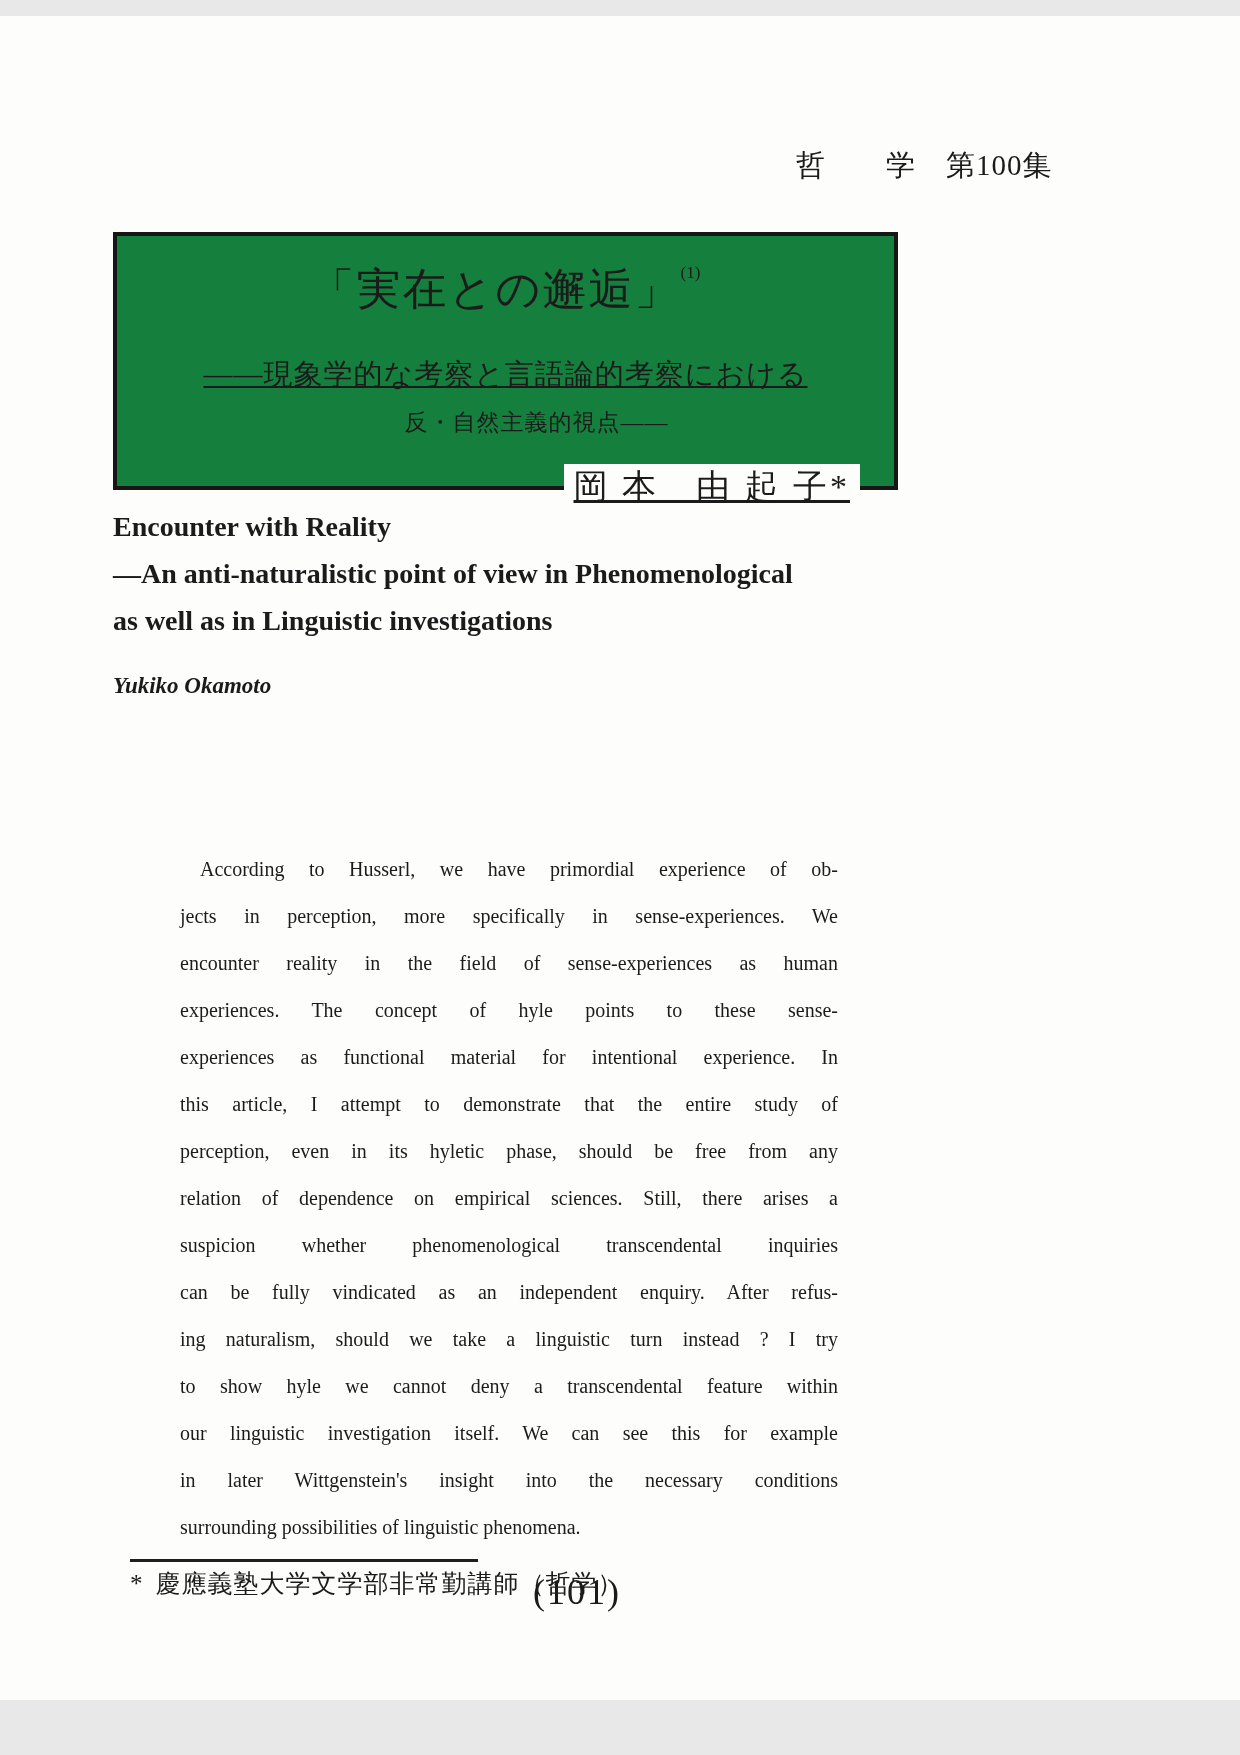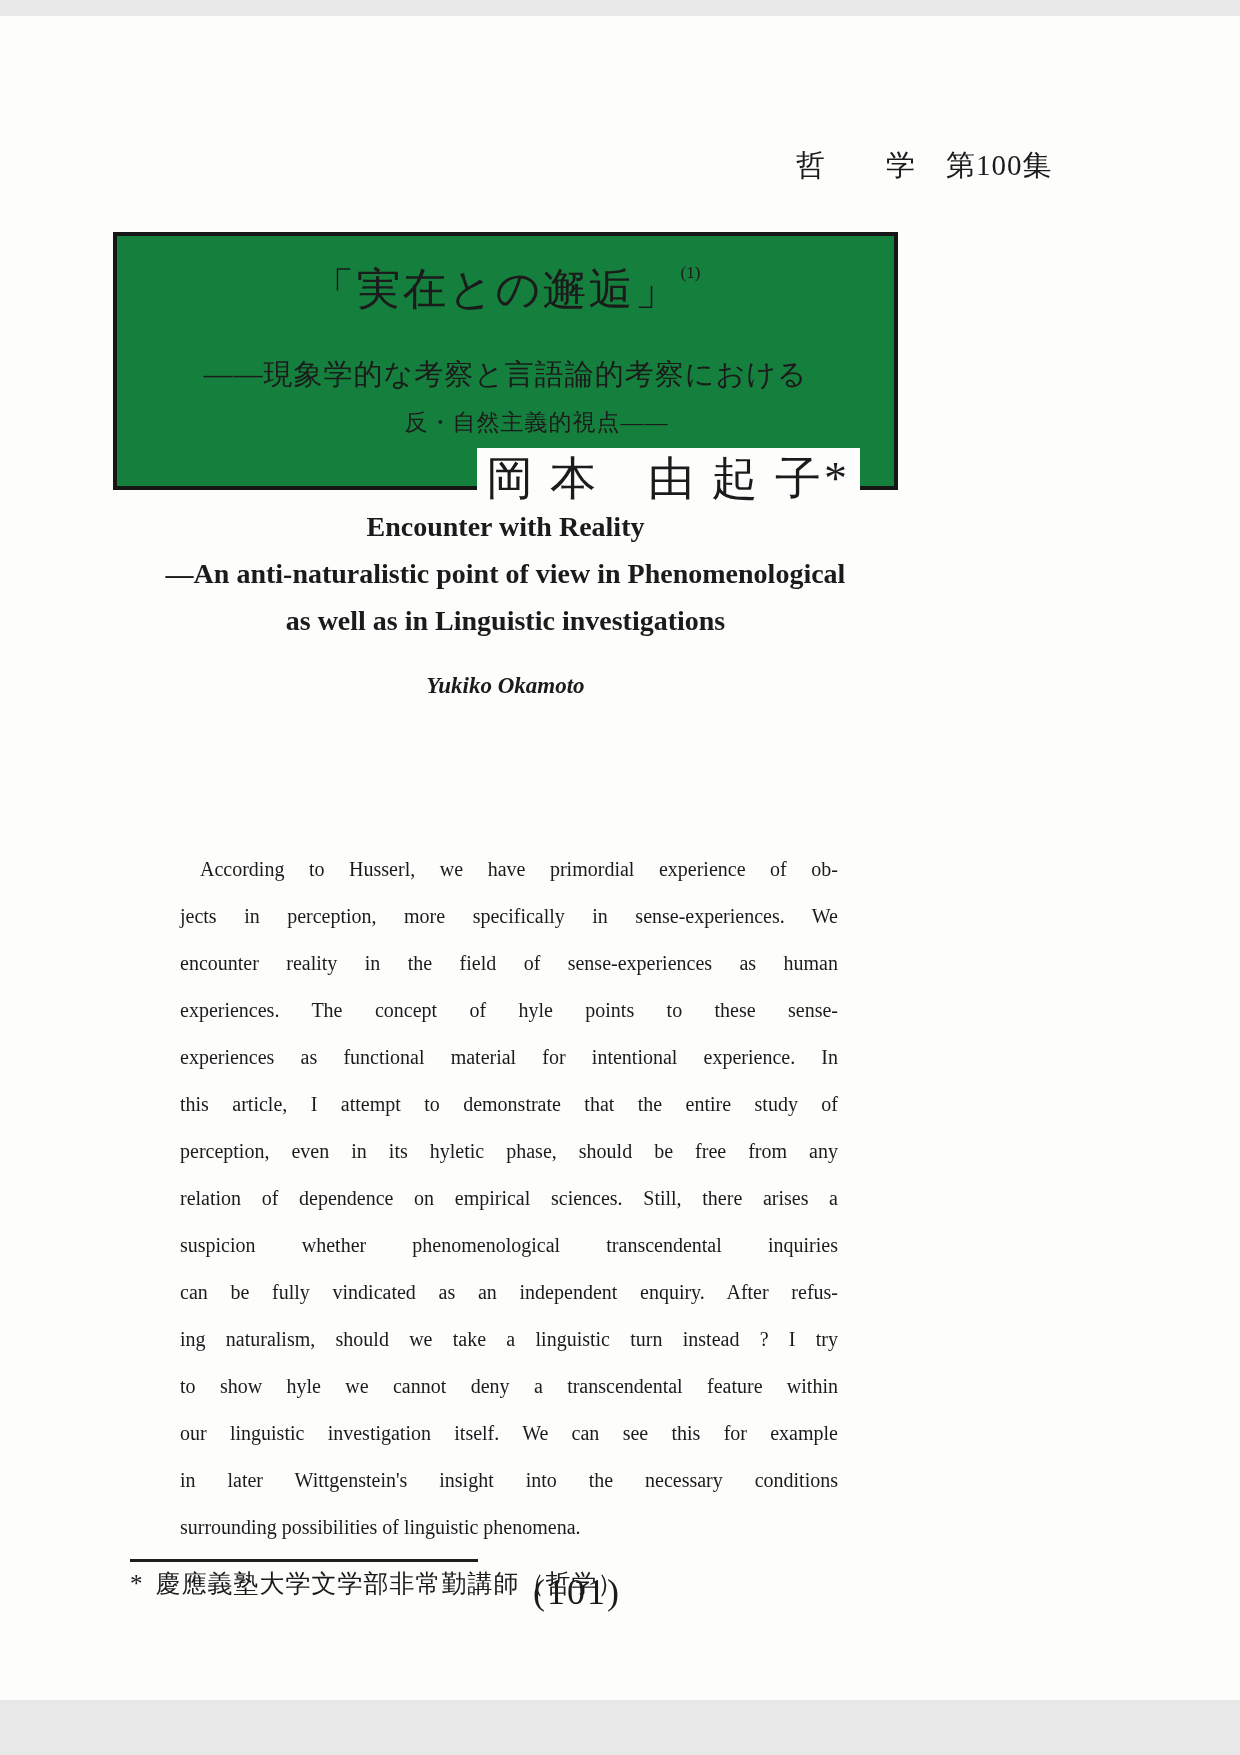--- a/index.html
+++ b/index.html
@@ -48,45 +48,47 @@
   }
   .jp-title .sup {
     font-size: 17px;
     vertical-align: 26px;
     letter-spacing: 0;
   }
   .jp-subtitle-1 {
     margin-top: 38px;
     font-size: 29px;
     letter-spacing: 1px;
+    text-decoration: underline;
   }
   .jp-subtitle-2 {
     margin-top: 12px;
     margin-left: 62px;
     font-size: 23px;
     letter-spacing: 1px;
   }
   .jp-author {
     position: absolute;
     right: 34px;
     bottom: -24px;
     background: #fdfdfc;
     padding: 0 10px;
-    font-size: 46px;
+    font-size: 34px;
     letter-spacing: 3px;
     white-space: pre;
+    text-decoration: underline;
   }
 
   
   .en-heading {
     position: absolute;
     left: 113px;
     top: 487px;
     width: 785px;
-    text-align: center;
+    text-align: left;
     font-weight: bold;
     font-size: 28px;
     line-height: 47px;
   }
   .en-author {
     margin-top: 18px;
     font-style: italic;
     font-size: 23px;
   }
 

